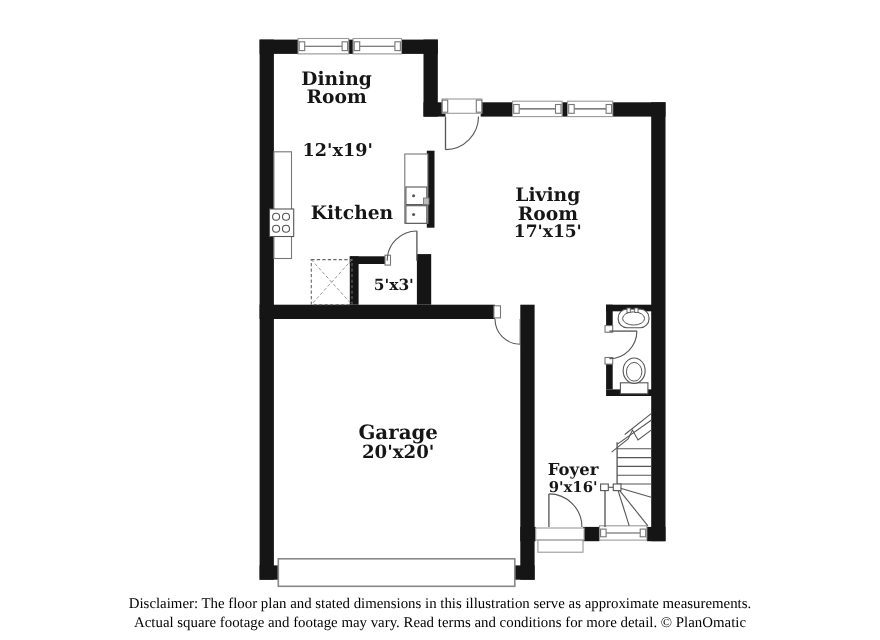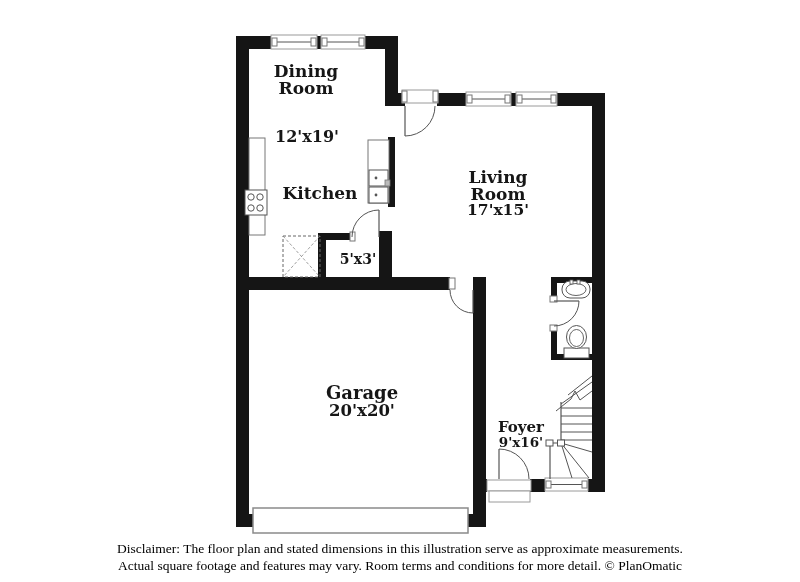--- a/index.html
+++ b/index.html
@@ -190,15 +190,15 @@
     <text class="room-label" x="358" y="264" font-size="14">5'x3'</text>
     <text class="room-label" x="362" y="399" font-size="18">Garage</text>
     <text class="room-label" x="362" y="416" font-size="16.5">20'x20'</text>
     <text class="room-label" x="521" y="432" font-size="15">Foyer</text>
     <text class="room-label" x="521" y="447" font-size="13.5">9'x16'</text>
   </g>
 </svg>
 
   <div class="disc">
     <div>Disclaimer: The floor plan and stated dimensions in this illustration serve as approximate measurements.</div>
-    <div>Actual square footage and features may vary. Room terms and conditions for more detail. © PlanOmatic</div>
+    <div>Actual square footage and footage may vary. Read terms and conditions for more detail. © PlanOmatic</div>
   </div>
 </div>
 
 </body></html>

